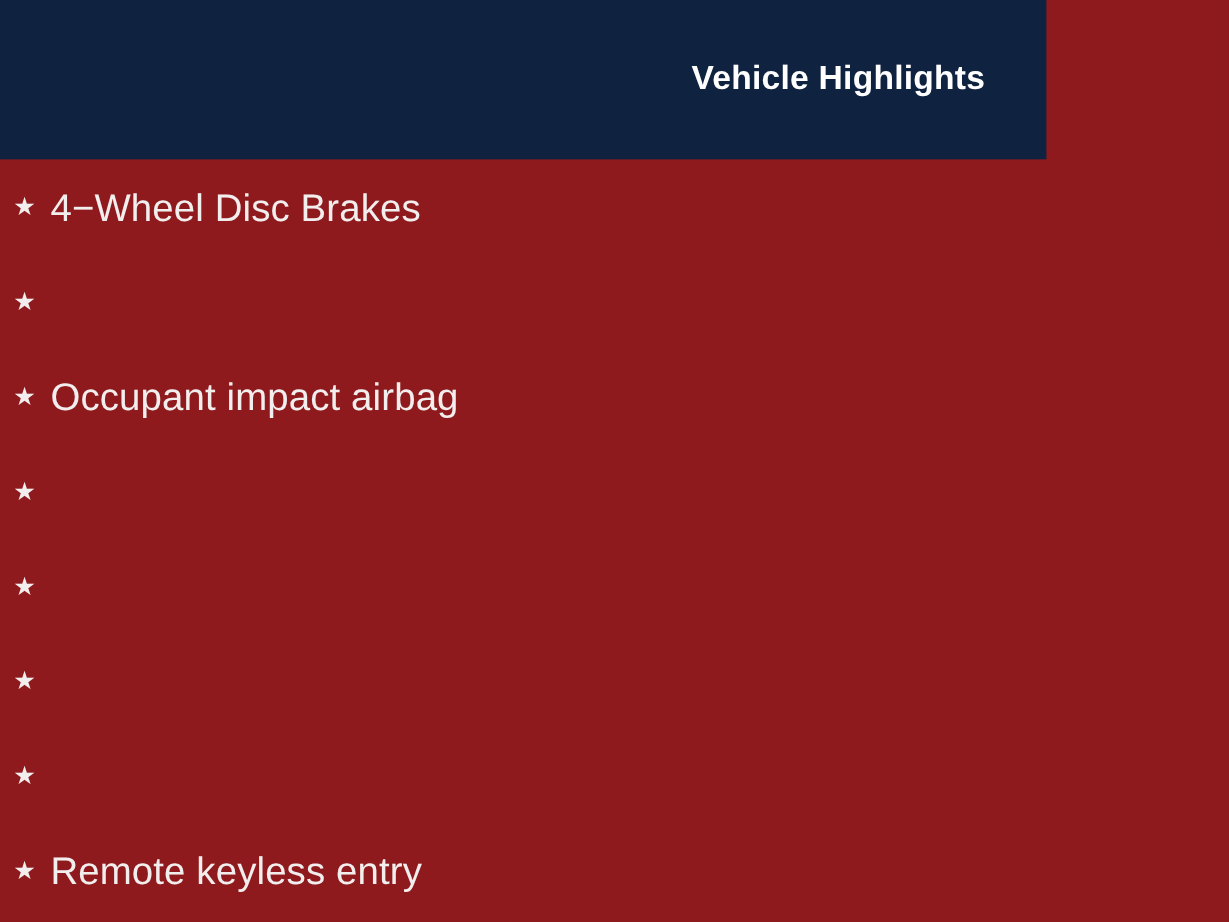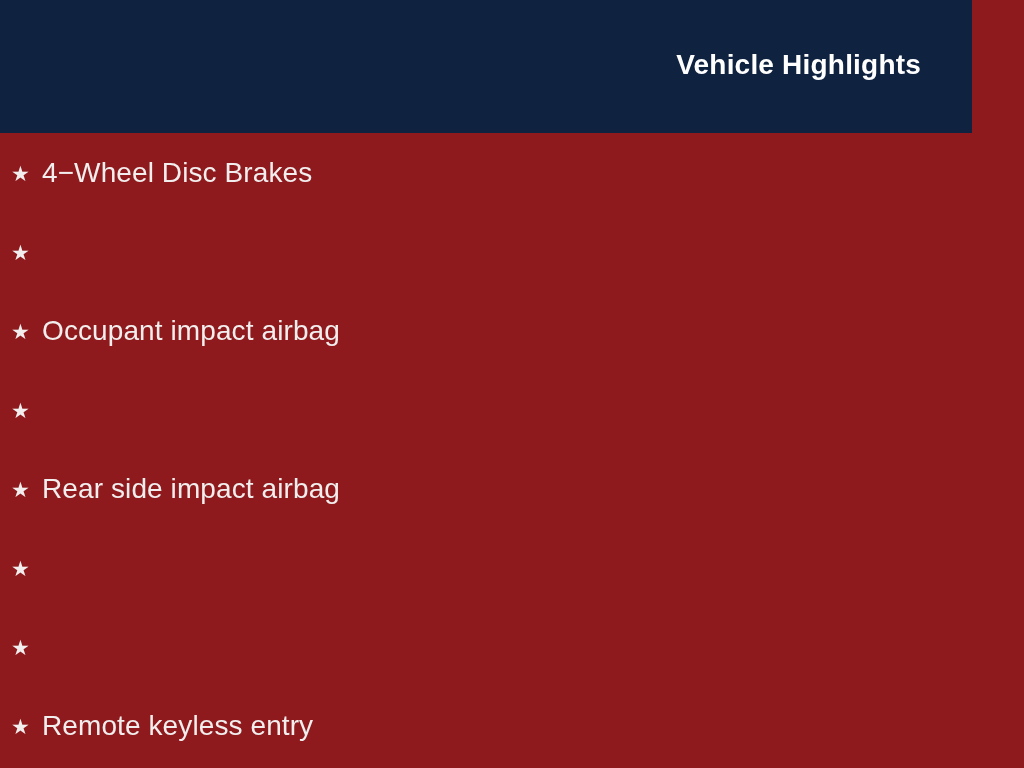--- a/index.html
+++ b/index.html
@@ -17,21 +17,21 @@
   .slide {
     position: relative;
     width: 1024px;
     height: 768px;
     background: #8e1a1d;
   }
   .header-bar {
     position: absolute;
     top: 0;
     left: 0;
-    width: 972px;
+    width: 872px;
     height: 133px;
     background: #0f2240;
     box-sizing: border-box;
   }
   .header-title {
     position: absolute;
     right: 51px;
     top: 48px;
     font-size: 28px;
     font-weight: bold;
@@ -70,21 +70,21 @@
     left: 11px;
     top: 50%;
     transform: translateY(-50%);
     font-size: 21px;
     line-height: 21px;
     color: #f2eeee;
     width: 22px;
     text-align: left;
   }
   .feature-item .feature-label {
-    font-size: 28px;
+    font-size: 32px;
     font-weight: normal;
     color: #f2eeee;
     line-height: 32px;
     white-space: nowrap;
     letter-spacing: 0.1px;
   }
 </style>
 </head>
 <body>
 
@@ -110,21 +110,20 @@
         <span class="bullet-star">★</span>
         <span class="feature-label">Occupant impact airbag</span>
       </li>
 
       <li class="feature-item">
         <span class="bullet-star">★</span>
       </li>
 
       <li class="feature-item">
         <span class="bullet-star">★</span>
-        <span class="feature-label">Rear side impact airbag</span>
       </li>
 
       <li class="feature-item">
         <span class="bullet-star">★</span>
       </li>
 
       <li class="feature-item">
         <span class="bullet-star">★</span>
       </li>
 

